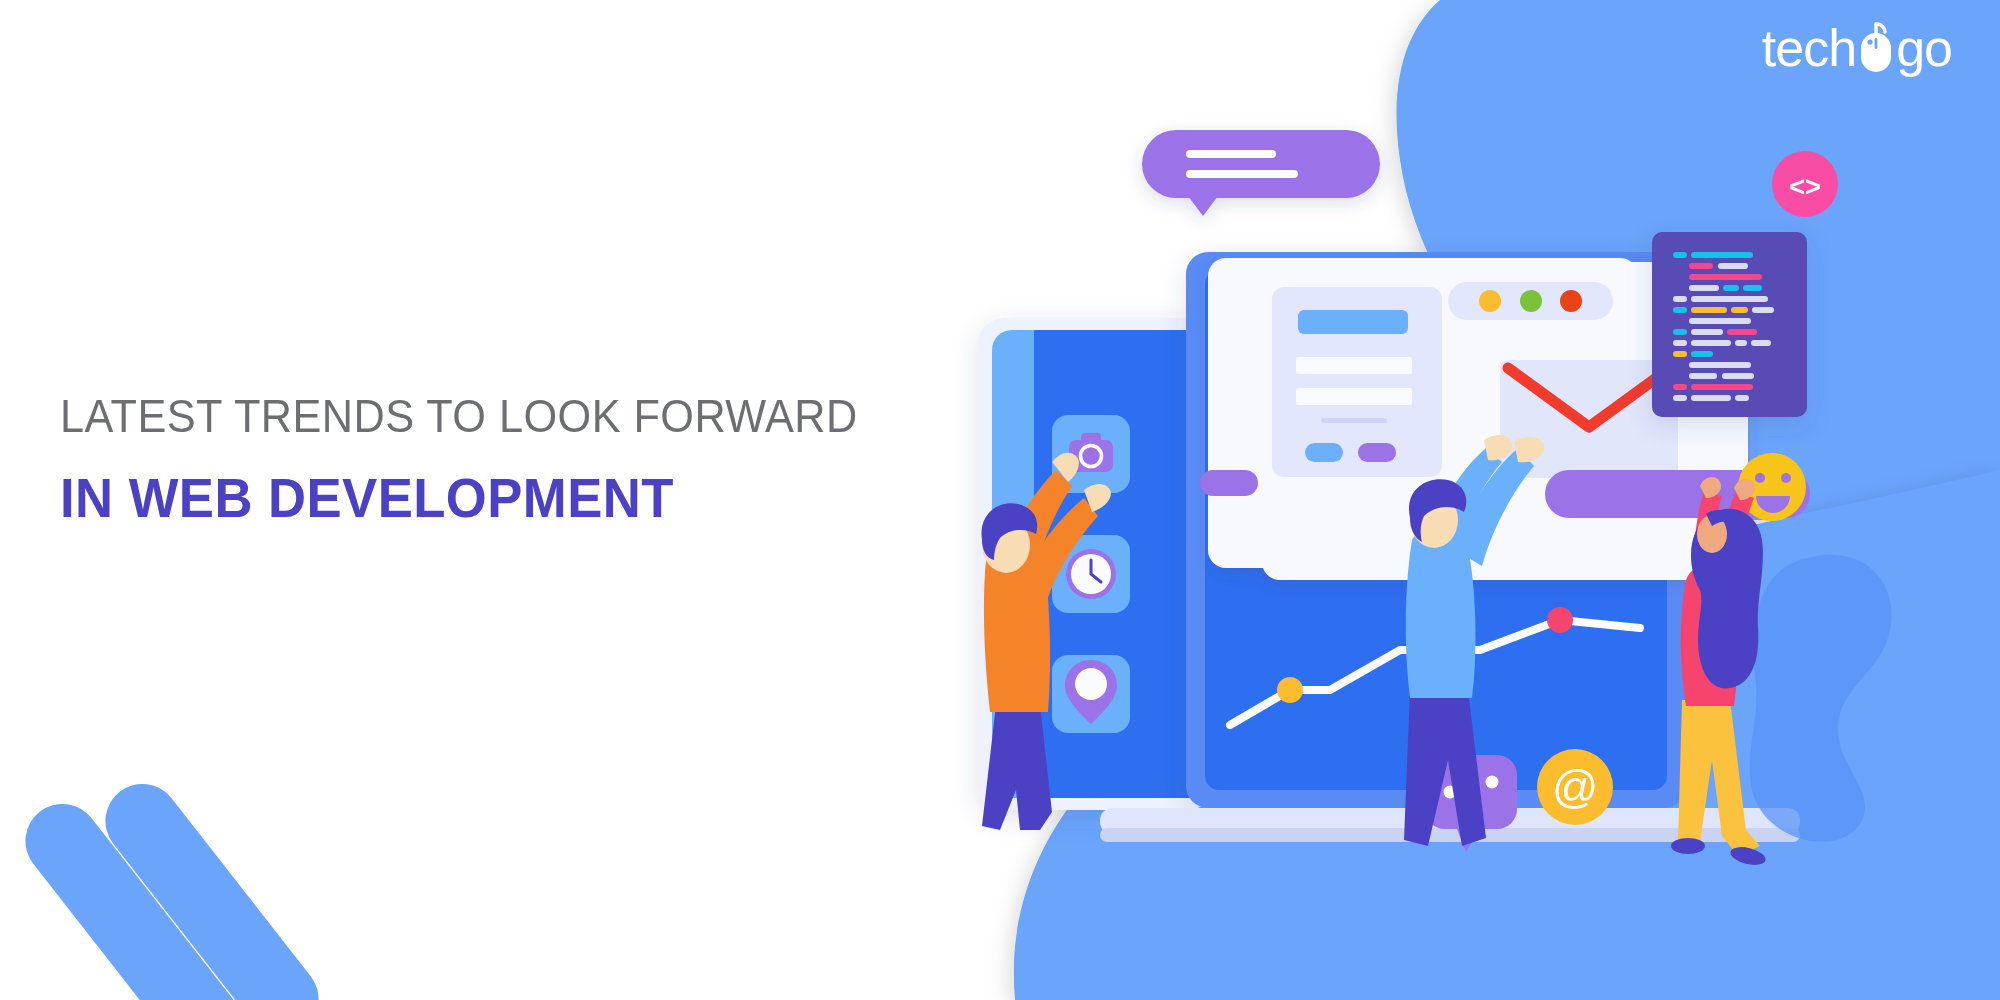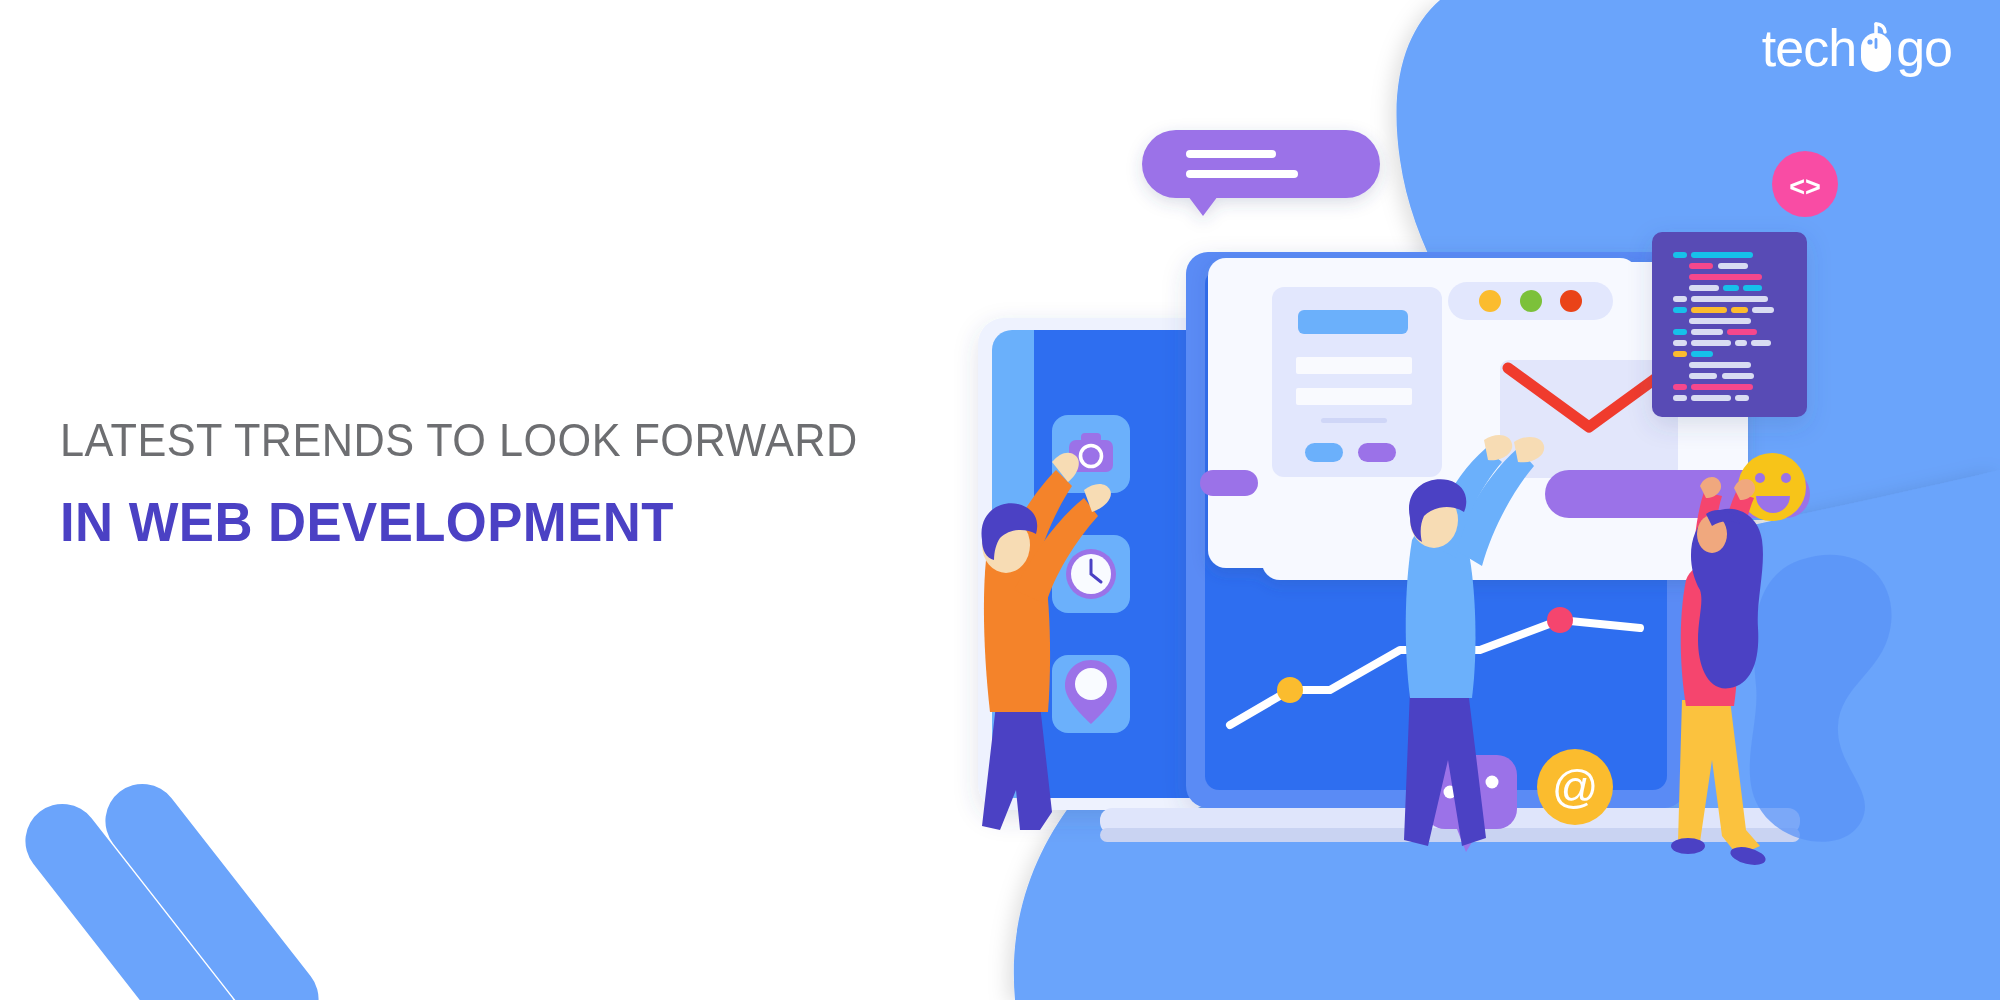--- a/index.html
+++ b/index.html
@@ -6,21 +6,21 @@
   body{
     width:2000px;height:1000px;
     background:#ffffff;
     font-family:"Liberation Sans", sans-serif;
     overflow:hidden;
   }
   #stage{position:relative;width:2000px;height:1000px;overflow:hidden;background:#fff;}
   #bg-svg,#art-svg{position:absolute;left:0;top:0;width:2000px;height:1000px;}
   
   .headline{
-    position:absolute;left:60px;top:416px;width:920px;
+    position:absolute;left:60px;top:392px;width:920px;
   }
   .line1{
     font-size:46px;letter-spacing:0.5px;color:#6d6e71;
     font-weight:400;line-height:1.08;white-space:nowrap;
     transform:scaleX(0.94);transform-origin:left center;
   }
   .line2{
     font-size:56px;letter-spacing:0.5px;color:#4b41c4;
     font-weight:700;line-height:1.08;margin-top:26px;white-space:nowrap;
     transform:scaleX(0.94);transform-origin:left center;

